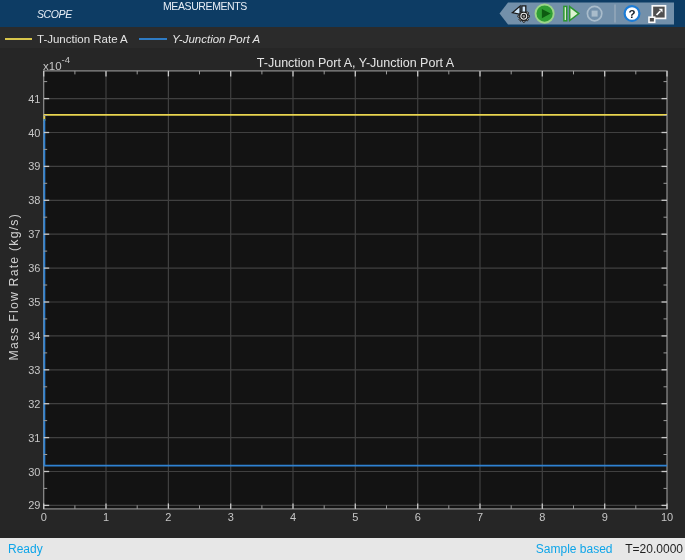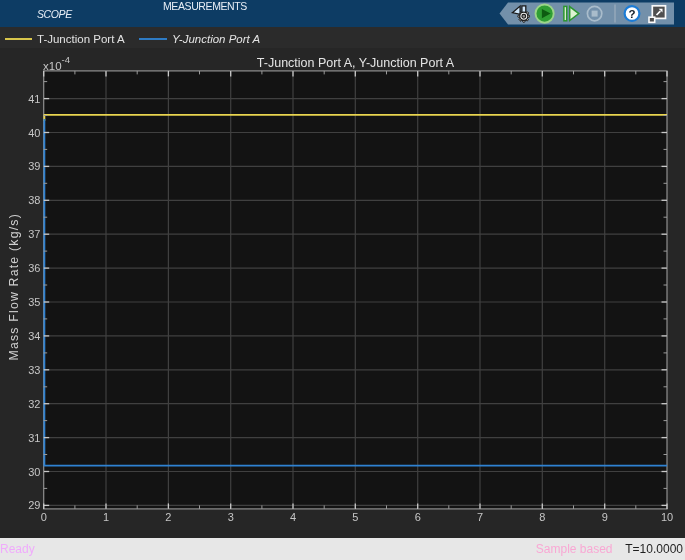--- a/index.html
+++ b/index.html
@@ -43,21 +43,21 @@
   <text x="632" y="17.6" text-anchor="middle" font-size="11.5" font-weight="bold" fill="#101d29">?</text>
 
   <rect x="652.3" y="5.8" width="13.2" height="12.6" fill="#4f4f4f" stroke="#fafafa" stroke-width="1.7"></rect>
   <rect x="649" y="17.2" width="5.7" height="5.1" fill="#4f4f4f" stroke="#fafafa" stroke-width="1.6"></rect>
   <line x1="656.5" y1="15" x2="660.4" y2="11.1" stroke="#ffffff" stroke-width="1.7"></line>
   <polygon points="658.7,8.8 662.5,8.8 662.5,12.6" fill="#ffffff"></polygon>
 </svg>
 
 <div class="abs" style="left:0;top:27px;width:685px;height:21px;background:#2b2b2b;"></div>
 <div class="abs" style="left:5px;top:37.5px;width:27px;height:2px;background:#d8c54b;"></div>
-<div class="abs" style="left:37px;top:32.5px;font-size:11.5px;color:#e3e3e3;">T-Junction Port A</div>
+<div class="abs" style="left:37px;top:32.5px;font-size:11.5px;color:#e3e3e3;">T-Junction Rate A</div>
 <div class="abs" style="left:139px;top:37.5px;width:28px;height:2px;background:#2e7bc4;"></div>
 <div class="abs" style="left:172px;top:32.5px;font-size:11.5px;color:#e3e3e3;font-style:italic;">Y-Junction Port A</div>
 
 <svg class="abs" style="left:0;top:48px;" width="685" height="490" viewBox="0 0 685 490">
   <rect x="0" y="0" width="685" height="490" fill="#262626"></rect>
   <rect x="43.7" y="22.900000000000006" width="623.3" height="438.0" fill="#131313" stroke="#8f8f8f" stroke-width="1.2"></rect>
   <line x1="106.0" y1="22.9" x2="106.0" y2="460.9" stroke="#404040" stroke-width="1.2"></line>
     <line x1="168.4" y1="22.9" x2="168.4" y2="460.9" stroke="#404040" stroke-width="1.2"></line>
     <line x1="230.7" y1="22.9" x2="230.7" y2="460.9" stroke="#404040" stroke-width="1.2"></line>
     <line x1="293.0" y1="22.9" x2="293.0" y2="460.9" stroke="#404040" stroke-width="1.2"></line>
@@ -203,15 +203,15 @@
     <text x="542.3" y="472.5" text-anchor="middle" font-size="11" fill="#c6c6c6">8</text>
     <text x="604.7" y="472.5" text-anchor="middle" font-size="11" fill="#c6c6c6">9</text>
     <text x="667.0" y="472.5" text-anchor="middle" font-size="11" fill="#c6c6c6">10</text>
   <text x="355.5" y="18.5" text-anchor="middle" font-size="12.5" fill="#e4e4e4">T-Junction Port A, Y-Junction Port A</text>
   <text x="43" y="21.5" font-size="11.5" fill="#c6c6c6">x10</text>
   <text x="61.5" y="14.5" font-size="9.5" fill="#c6c6c6">-4</text>
   <text x="18" y="238.8" text-anchor="middle" font-size="12.3" letter-spacing="1.2" fill="#cfcfcf" transform="rotate(-90 18 238.8)">Mass Flow Rate (kg/s)</text>
 </svg>
 
 <div class="abs" style="left:0;top:538px;width:685px;height:22px;background:#e7e7e7;"></div>
-<div class="abs" style="left:0;top:542px;font-size:12px;color:#f0abfc;">Ready</div>
-<div class="abs" style="right:72.5px;top:542px;font-size:12px;color:#f9a8d4;">Sample based</div>
-<div class="abs" style="right:2px;top:542px;font-size:12px;color:#1f1f1f;">T=10.0000</div>
+<div class="abs" style="left:8px;top:542px;font-size:12px;color:#0ea5e9;">Ready</div>
+<div class="abs" style="right:72.5px;top:542px;font-size:12px;color:#0ea5e9;">Sample based</div>
+<div class="abs" style="right:2px;top:542px;font-size:12px;color:#1f1f1f;">T=20.0000</div>
 
 </body></html>

